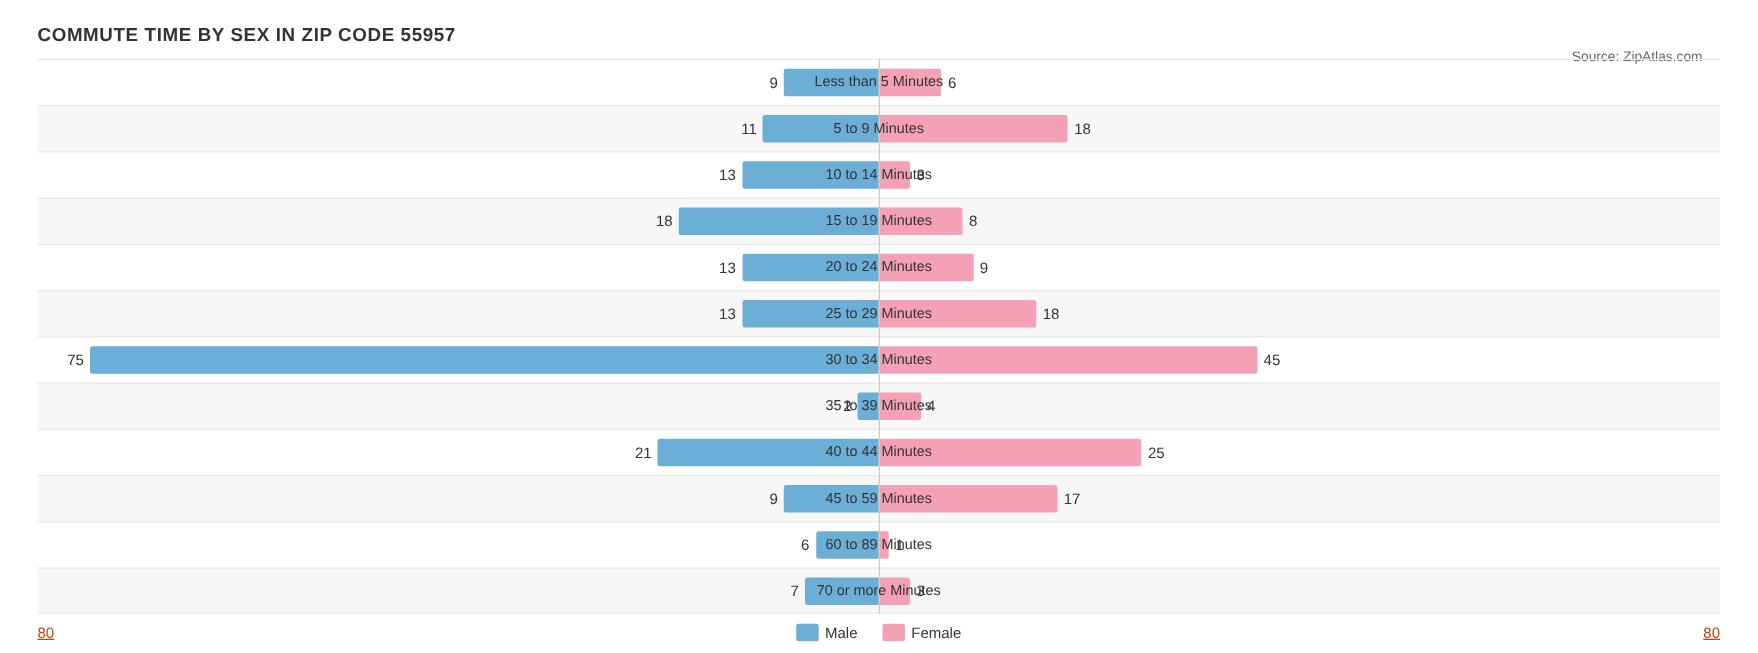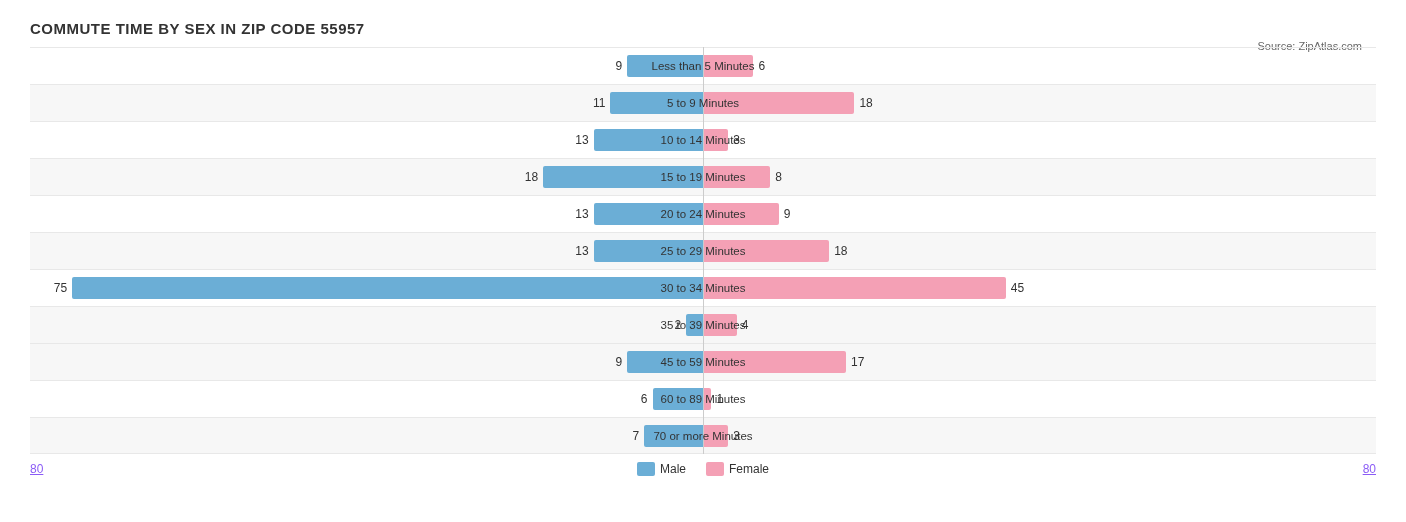--- a/index.html
+++ b/index.html
@@ -120,21 +120,21 @@
     }
     .bottom-row {
       display: flex;
       justify-content: space-between;
       align-items: center;
       margin-top: 8px;
       padding: 0 0;
     }
     .bottom-axis-label {
       font-size: 12px;
-      color: #8b5cf6;
+      color: #c2410c;
       text-decoration: underline;
     }
     .legend {
       display: flex;
       gap: 20px;
       align-items: center;
     }
     .legend-item {
       display: flex;
       align-items: center;
@@ -260,20 +260,33 @@
           <span class="val-left">2</span>
           <div class="bar-blue" style="width: 2.5%;"></div>
         </div>
         <div class="label-center">35 to 39 Minutes</div>
         <div class="right-side">
           <div class="bar-pink" style="width: 5%;"></div>
           <span class="val-right">4</span>
         </div>
       </div>
     </div>
+        <div class="row">
+      <div class="bars-wrapper">
+        <div class="left-side">
+          <span class="val-left">21</span>
+          <div class="bar-blue" style="width: 26.25%;"></div>
+        </div>
+        <div class="label-center">40 to 44 Minutes</div>
+        <div class="right-side">
+          <div class="bar-pink" style="width: 31.25%;"></div>
+          <span class="val-right">25</span>
+        </div>
+      </div>
+    </div>
         <div class="row row-alt">
       <div class="bars-wrapper">
         <div class="left-side">
           <span class="val-left">9</span>
           <div class="bar-blue" style="width: 11.25%;"></div>
         </div>
         <div class="label-center">45 to 59 Minutes</div>
         <div class="right-side">
           <div class="bar-pink" style="width: 21.25%;"></div>
           <span class="val-right">17</span>

